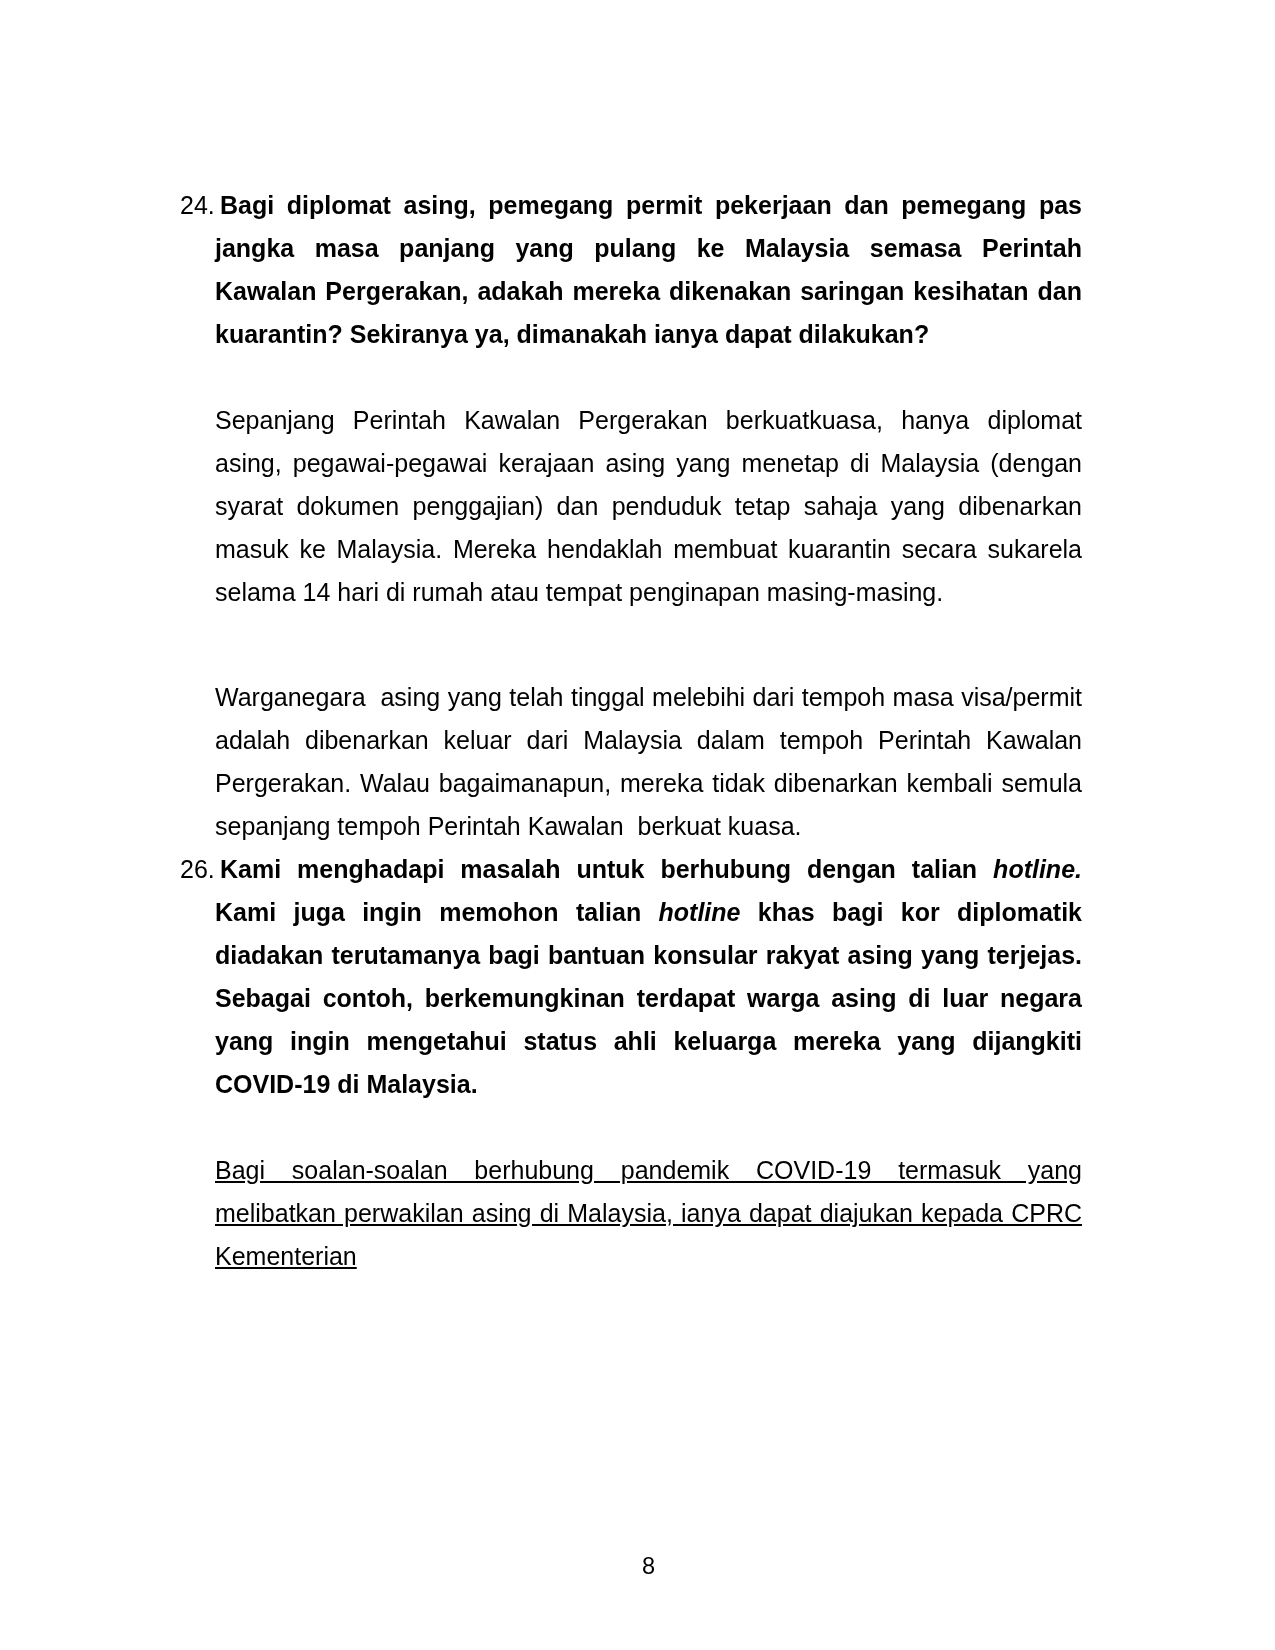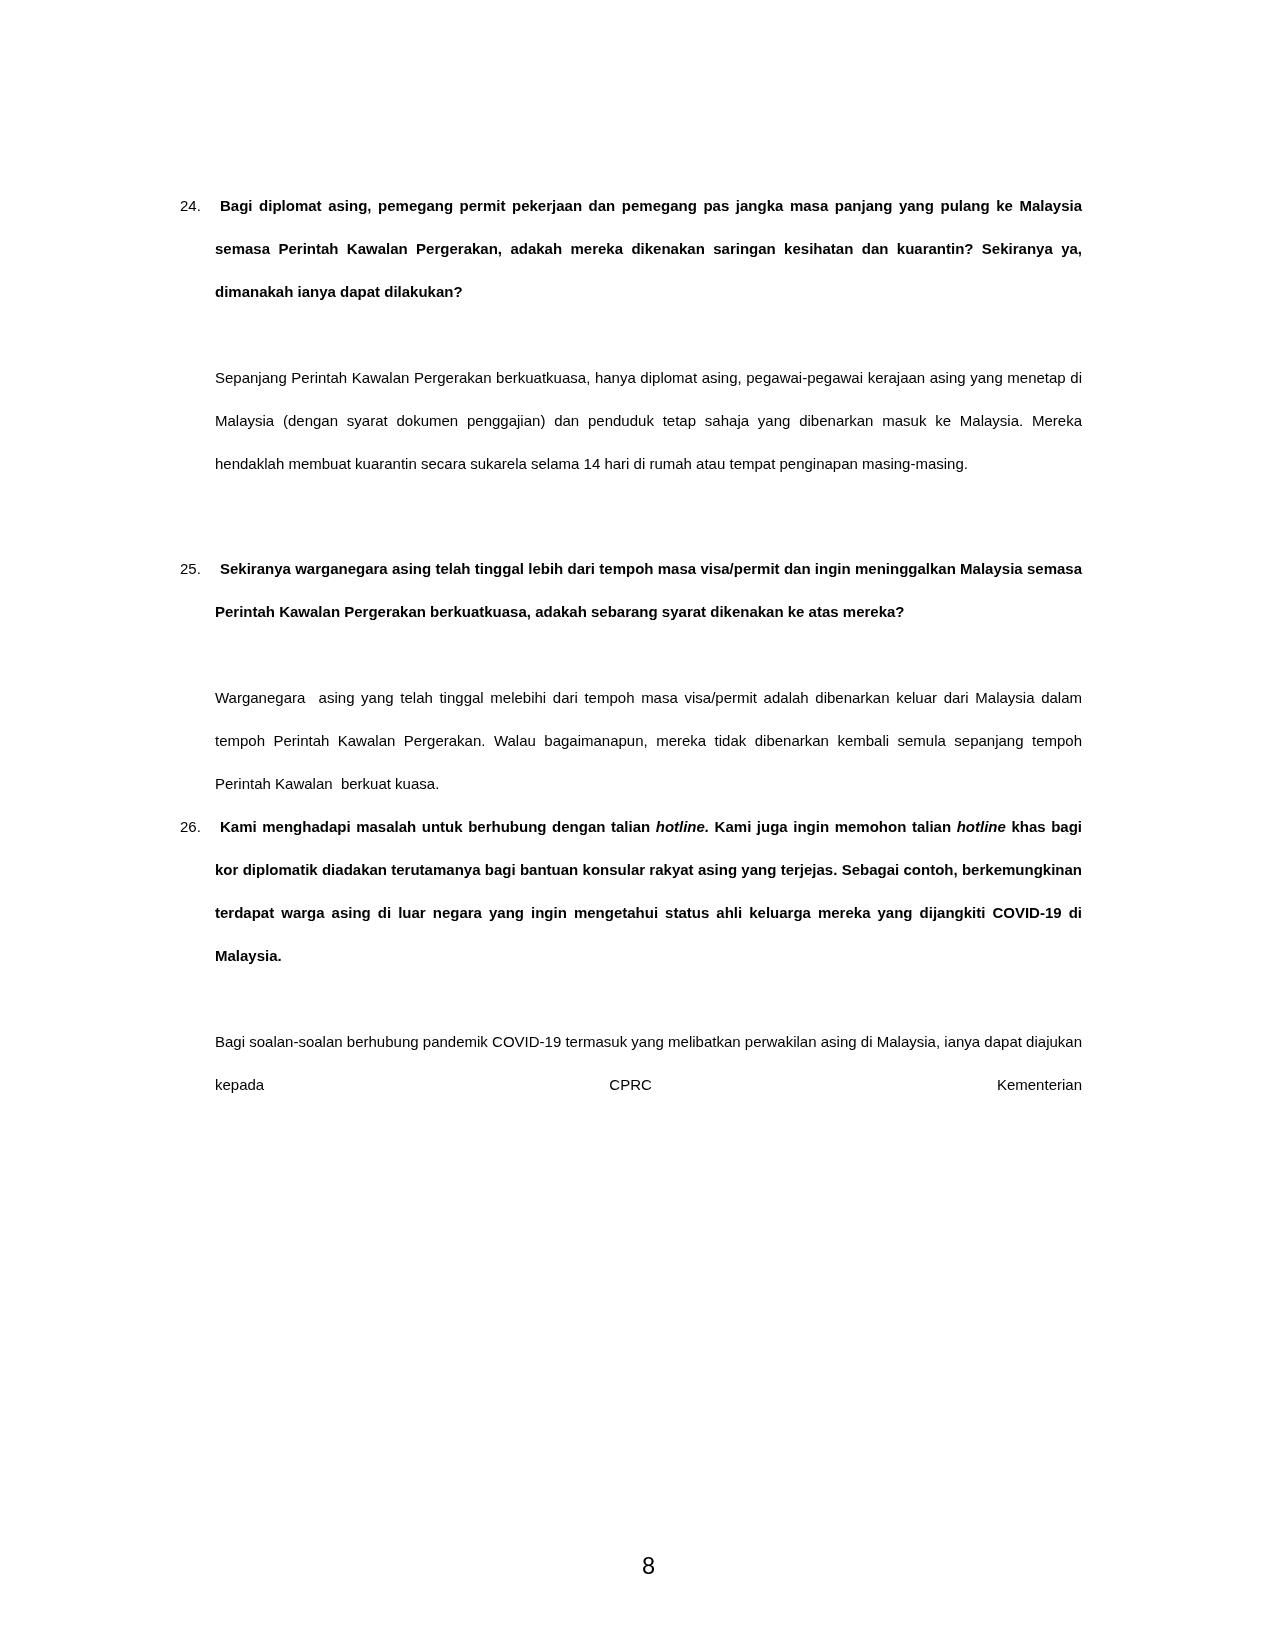--- a/index.html
+++ b/index.html
@@ -18,21 +18,21 @@
     width: 1275px;
     height: 1650px;
     background: #ffffff;
     overflow: hidden;
   }
   .content {
     position: absolute;
     left: 215px;
     top: 184px;
     width: 867px;
-    font-size: 15px;
+    font-size: 25px;
     line-height: 43px;
   }
   .faq-item { margin: 0; }
   .faq-item:nth-child(2) { margin-top: 62px; }
   .faq-item:nth-child(3) { }
   .question {
     margin: 0;
     font-weight: bold;
     text-align: justify;
   }
@@ -41,21 +41,21 @@
     display: inline-block;
     width: 40px;
     margin-left: -35px;
   }
   .answer {
     margin: 43px 0 0 0;
     font-weight: normal;
     text-align: justify;
   }
   
-  .faq-item:last-child .answer { text-align-last: justify; }
+  .faq-item:last-child .answer { text-align-last: justify; text-decoration: underline; }
   .it { font-style: italic; }
   .page-number {
     position: absolute;
     left: 215px;
     width: 867px;
     top: 1545px;
     text-align: center;
     font-size: 23.6px;
     line-height: 43px;
   }
@@ -64,21 +64,20 @@
 <body>
 
 <div class="document-page">
   <div class="content" id="faq-list">
   <div class="faq-item">
     <p class="question"><span class="num">24.</span><span class="q-body"><span>Bagi diplomat asing, pemegang permit pekerjaan dan pemegang pas jangka masa panjang yang pulang ke Malaysia semasa Perintah Kawalan Pergerakan, adakah mereka dikenakan saringan kesihatan dan kuarantin? Sekiranya ya, dimanakah ianya dapat dilakukan?</span></span></p>
     <p class="answer">Sepanjang Perintah Kawalan Pergerakan berkuatkuasa, hanya diplomat asing, pegawai-pegawai kerajaan asing yang menetap di Malaysia (dengan syarat dokumen penggajian) dan penduduk tetap sahaja yang dibenarkan masuk ke Malaysia. Mereka hendaklah membuat kuarantin secara sukarela selama 14 hari di rumah atau tempat penginapan masing-masing.</p>
   </div>
 
   <div class="faq-item">
-    <p class="question"><span class="num">25.</span><span class="q-body"><span>Sekiranya warganegara asing telah tinggal lebih dari tempoh masa visa/permit dan ingin meninggalkan Malaysia semasa Perintah Kawalan Pergerakan berkuatkuasa, adakah sebarang syarat dikenakan ke atas mereka?</span></span></p>
     <p class="answer">Warganegara&nbsp; asing yang telah tinggal melebihi dari tempoh masa visa/permit adalah dibenarkan keluar dari Malaysia dalam tempoh Perintah Kawalan Pergerakan. Walau bagaimanapun, mereka tidak dibenarkan kembali semula sepanjang tempoh Perintah Kawalan&nbsp; berkuat kuasa.</p>
   </div>
 
   <div class="faq-item">
     <p class="question"><span class="num">26.</span><span class="q-body"><span>Kami menghadapi masalah untuk berhubung dengan talian </span><span class="it">hotline.</span><span> Kami juga ingin memohon talian </span><span class="it">hotline</span><span> khas bagi kor diplomatik diadakan terutamanya bagi bantuan konsular rakyat asing yang terjejas. Sebagai contoh, berkemungkinan terdapat warga asing di luar negara yang ingin mengetahui status ahli keluarga mereka yang dijangkiti COVID-19 di Malaysia.</span></span></p>
     <p class="answer">Bagi soalan-soalan berhubung pandemik COVID-19 termasuk yang melibatkan perwakilan asing di Malaysia, ianya dapat diajukan kepada CPRC Kementerian</p>
   </div>
 </div>
   <div class="page-number">8</div>
 </div>

